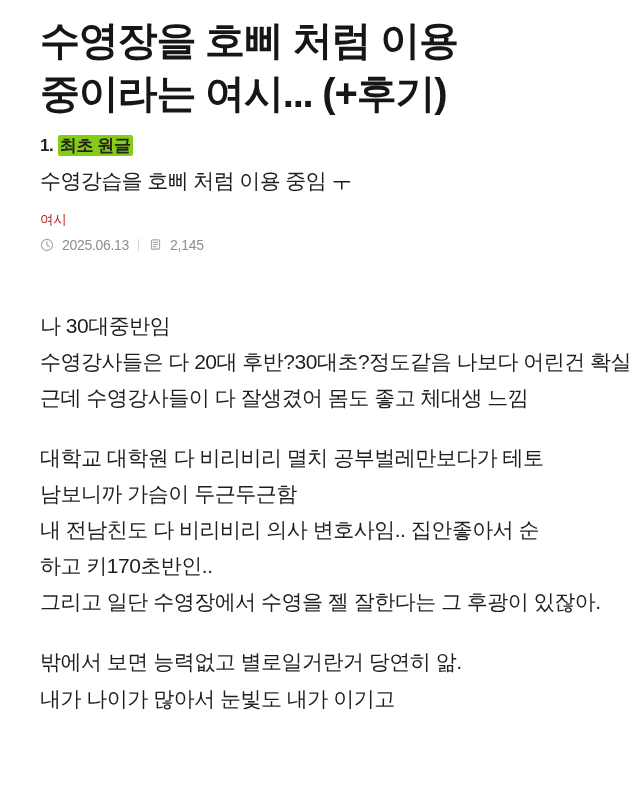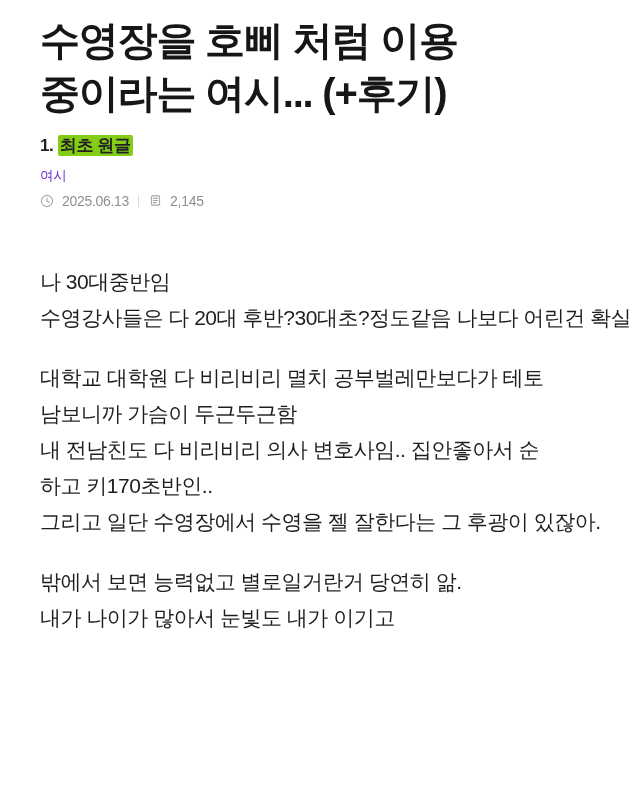--- a/index.html
+++ b/index.html
@@ -47,21 +47,21 @@
   }
   .subtitle {
     font-size: 21px;
     font-weight: 500;
     color: #1c1c1c;
     letter-spacing: -0.6px;
     margin: 4px 0 16px 0;
   }
   .author {
     font-size: 13.5px;
-    color: #6d28d9;
+    color: #b91c1c;
     letter-spacing: -0.3px;
     margin-bottom: 8px;
   }
   .meta {
     display: flex;
     align-items: center;
     gap: 9px;
     font-size: 14px;
     color: #8f8f8f;
     letter-spacing: -0.3px;
@@ -123,20 +123,21 @@
 
 <div class="page">
 
   <h1 class="title">수영장을 호삐 처럼 이용 중이라는 여시... (+후기)</h1>
 
   <div class="section-label-wrap">
     <span class="section-label num">1.</span>
     <span class="section-label hl">최초 원글</span>
   </div>
 
+  <div class="subtitle">수영강습을 호삐 처럼 이용 중임 ㅜ</div>
 
   <div class="author">여시</div>
 
   <div class="meta">
     <span class="item">
       <span class="icon">
         <svg viewBox="0 0 16 16" width="14" height="14" fill="none" stroke="currentColor" stroke-width="1.3">
           <circle cx="8" cy="8" r="6.4"></circle>
           <path d="M8 4.4V8.2l2.6 1.6" stroke-linecap="round"></path>
         </svg>
@@ -155,20 +156,21 @@
     </span>
   </div>
 
   <div class="divider"></div>
 
   <div class="body-text">
 
     <p class="para">
       <span class="line">나 30대중반임</span><br>
       <span class="line">수영강사들은 다 20대 후반?30대초?정도같음 나보다 어린건 확실</span><br>
+      <span class="line">근데 수영강사들이 다 잘생겼어 몸도 좋고 체대생 느낌</span>
     </p>
 
     <p class="para">
       <span class="line">대학교 대학원 다 비리비리 멸치 공부벌레만보다가 테토</span><br>
       <span class="line">남보니까 가슴이 두근두근함</span><br>
       <span class="line">내 전남친도 다 비리비리 의사 변호사임.. 집안좋아서 순</span><br>
       <span class="line">하고 키170초반인..</span><br>
       <span class="line">그리고 일단 수영장에서 수영을 젤 잘한다는 그 후광이 있잖아.</span>
     </p>
 

